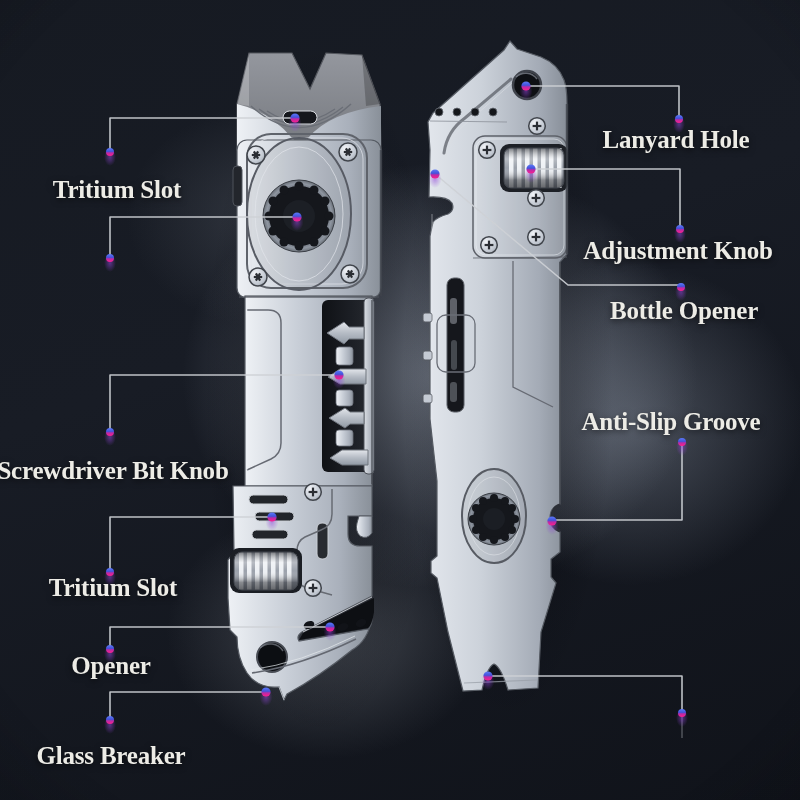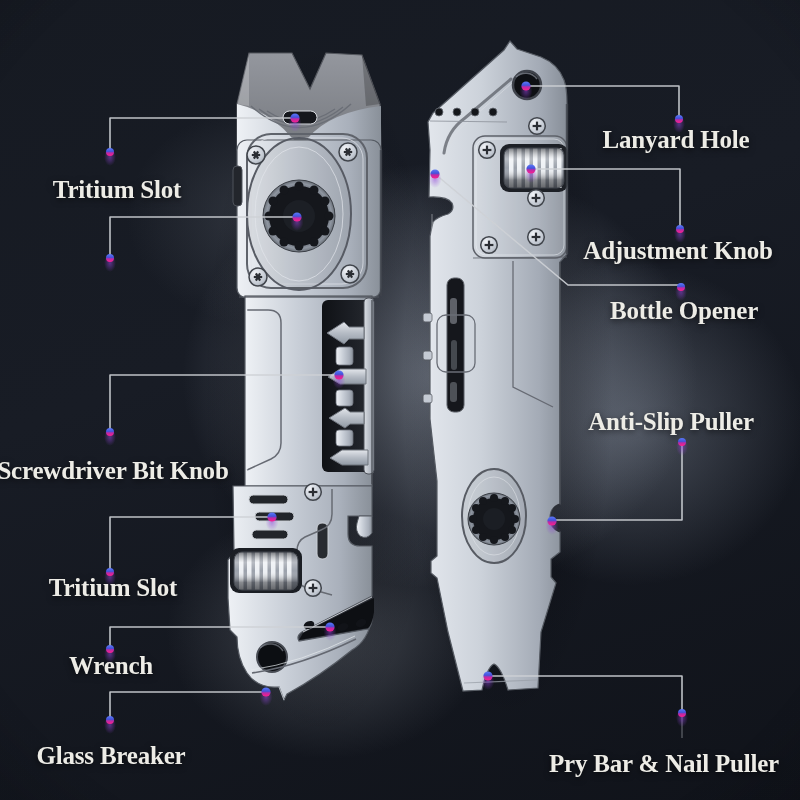--- a/index.html
+++ b/index.html
@@ -338,21 +338,20 @@
     <use href="#dotBig" x="552" y="521"></use>
         <use href="#dotSmall" x="682" y="442"></use>
     <use href="#dotBig" x="488" y="676"></use>
         <use href="#dotSmall" x="682" y="713"></use>
   </g>
 </svg>
 
 <div class="callout-label" style="left:117px;top:190px">Tritium Slot</div>
 <div class="callout-label" style="left:113px;top:471px">Screwdriver Bit Knob</div>
 <div class="callout-label" style="left:113px;top:588px">Tritium Slot</div>
-<div class="callout-label" style="left:111px;top:666px">Wrench</div>
+<div class="callout-label" style="left:111px;top:666px">Opener</div>
 <div class="callout-label" style="left:111px;top:756px">Glass Breaker</div>
 <div class="callout-label" style="left:676px;top:140px">Lanyard Hole</div>
 <div class="callout-label" style="left:684px;top:311px">Bottle Opener</div>
 <div class="callout-label" style="left:678px;top:251px">Adjustment Knob</div>
-<div class="callout-label" style="left:671px;top:422px">Anti-Slip Puller</div>
-<div class="callout-label" style="left:664px;top:764px">Pry Bar &amp; Nail Puller</div>
+<div class="callout-label" style="left:671px;top:422px">Anti-Slip Groove</div>
 
 </div>
 
 </body></html>

